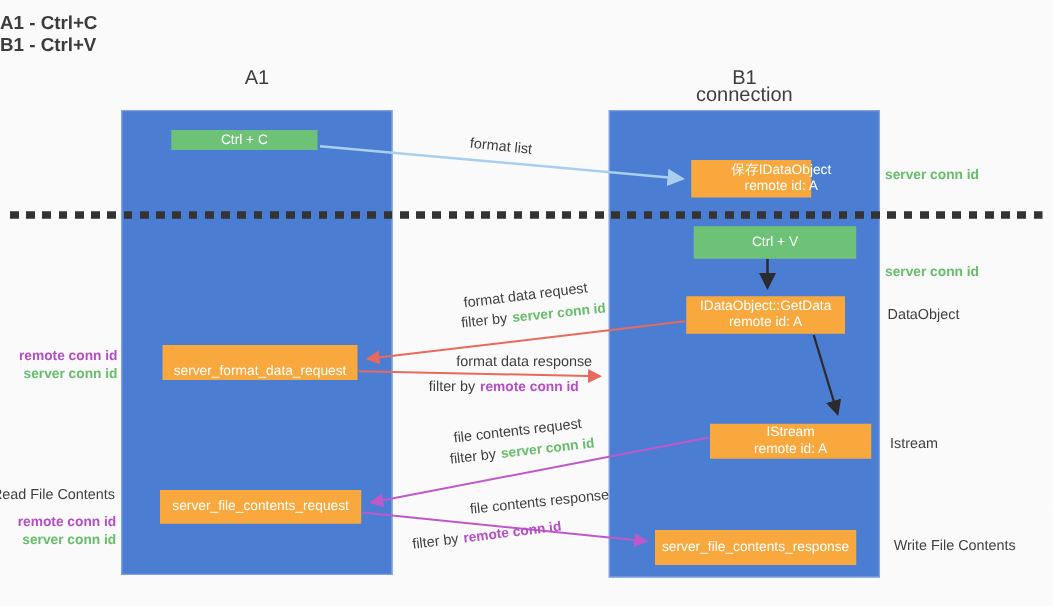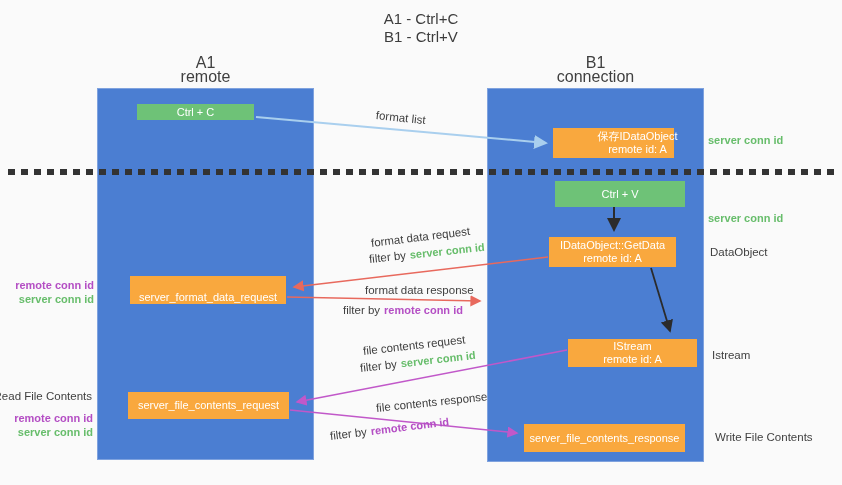--- a/index.html
+++ b/index.html
@@ -4,21 +4,21 @@
 <style>
   html,body{margin:0;padding:0;}
   .canvas{
     position:relative; width:842px; height:485px;
     background:#fafafa; overflow:hidden;
     font-family:"Liberation Sans", sans-serif;
     color:#3f3f3f;
   }
   .title{
     position:absolute; left:0; right:0; top:10px;
-    text-align:center; font-size:15px; line-height:18px; color:#3c3c3c;
+    text-align:left; font-size:15px; line-height:18px; color:#3c3c3c;font-weight:bold;
   }
   .col-header{
     position:absolute; top:56px; width:217px;
     text-align:center; font-size:16px; line-height:14px; color:#3f3f3f;
   }
   .column{
     position:absolute; top:88px; width:217px; height:372px;
     background:#4b7ed2; border:1px solid #7fa2de; box-sizing:border-box;
   }
   .dashline{
@@ -56,21 +56,20 @@
 
 <div class="canvas">
 
   <div class="title">
     <div>A1 - Ctrl+C</div>
     <div>B1 - Ctrl+V</div>
   </div>
 
   <div class="col-header" style="left:97px;">
     <div>A1</div>
-    <div>remote</div>
   </div>
   <div class="col-header" style="left:487px;">
     <div>B1</div>
     <div>connection</div>
   </div>
 
   <div class="column" style="left:97px;"></div>
   <div class="column" style="left:487px; height:374px;"></div>
 
   <div class="dashline"></div>
@@ -95,21 +94,21 @@
     <line x1="548" y1="257" x2="294" y2="287" stroke="#e8695d" stroke-width="1.6" marker-end="url(#mred)"></line>
     <line x1="287" y1="297" x2="480" y2="301" stroke="#e8695d" stroke-width="1.6" marker-end="url(#mred)"></line>
     <line x1="651" y1="268" x2="670" y2="331" stroke="#2b2b2b" stroke-width="1.8" marker-end="url(#mblack)"></line>
     <line x1="567" y1="350" x2="297" y2="402" stroke="#c158c9" stroke-width="1.6" marker-end="url(#mmag)"></line>
     <line x1="290" y1="410" x2="517" y2="433" stroke="#c158c9" stroke-width="1.6" marker-end="url(#mmag)"></line>
   </svg>
 
   <div class="box green" style="left:137px; top:104px; width:117px; height:16px;">
     <span>Ctrl + C</span>
   </div>
-  <div class="box orange" style="left:553px; top:128px; width:121px; height:30px;padding-left:48px;">
+  <div class="box orange" style="left:553px; top:128px; width:96px; height:30px;padding-left:48px;">
     <div>保存IDataObject</div>
     <div>remote id: A</div>
   </div>
   <div class="box green" style="left:555px; top:181px; width:130px; height:26px;">
     <span>Ctrl + V</span>
   </div>
   <div class="box orange" style="left:549px; top:237px; width:127px; height:30px;">
     <div>IDataObject::GetData</div>
     <div>remote id: A</div>
   </div>

